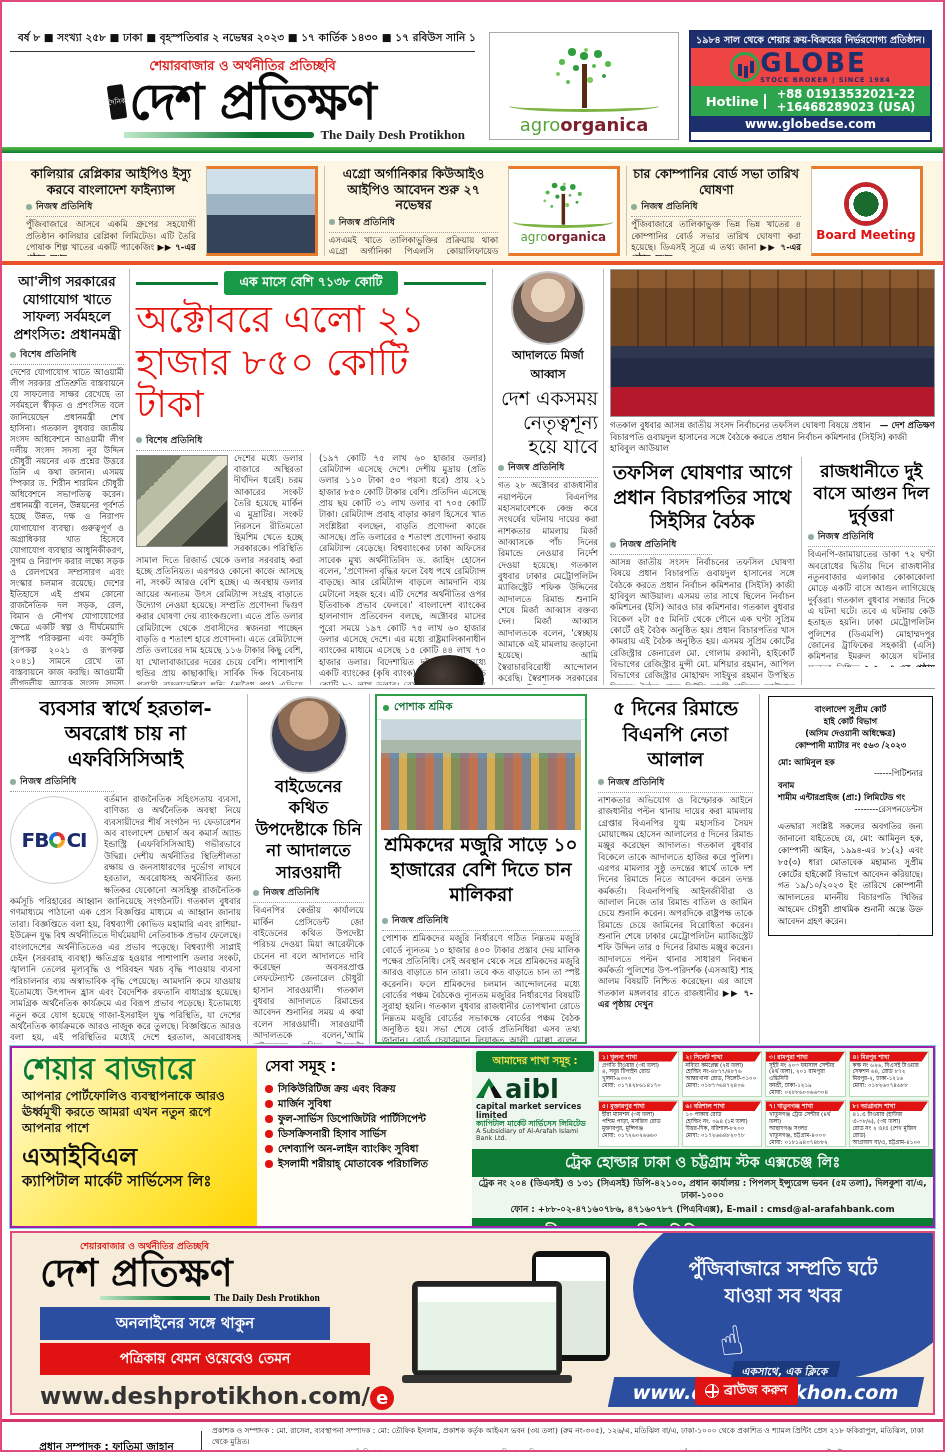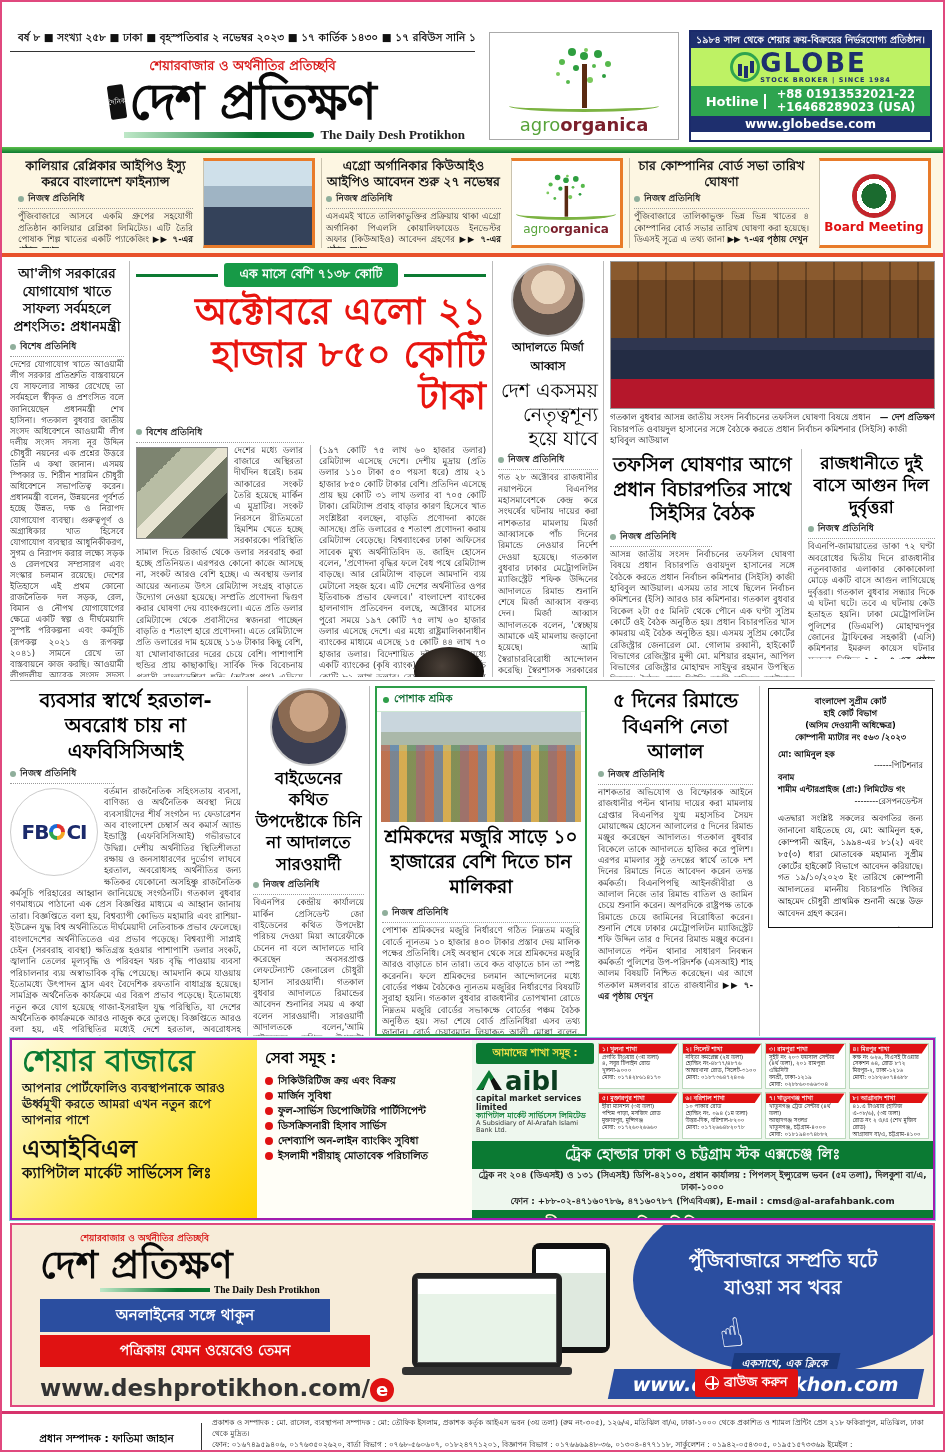--- a/index.html
+++ b/index.html
@@ -28,35 +28,35 @@
   .tree::before { content:""; position:absolute; left:38px; top:18px; width:5px; height:44px; background:#5a2a12; }
   .tree-dots { position:absolute; left:36px; top:6px; width:8px; height:8px; border-radius:50%; background:#2e9e3f;
      box-shadow:-22px 6px 0 -1px #57b94c,-12px -4px 0 0 #2e9e3f,2px -6px 0 -2px #7cc95d,14px -2px 0 0 #2e9e3f,
      24px 8px 0 -1px #57b94c,-26px 18px 0 -2px #7cc95d,-8px 12px 0 -1px #2e9e3f,10px 10px 0 -2px #57b94c,
      20px 20px 0 -2px #2e9e3f,-16px 26px 0 -2px #57b94c,6px 24px 0 -1px #7cc95d; }
   .tree-ground { width:150px; height:12px; border-bottom:3px solid #7cb342; border-radius:50%; margin-top:-8px;}
   .agro-text { font-size:18px; margin-top:2px; }
   .agro-text .g { color:#57a33a; } .agro-text .o { color:#7a1f2b; font-weight:bold; }
   .ad-globe { width:243px; height:112px; border:2px solid #1b2a6b; margin-top:24px; display:flex; flex-direction:column; overflow:hidden;}
   .globe-top { background:#1e2f6e; color:#fff; font-size:9.5px; font-weight:bold; text-align:center; padding:2px 3px; line-height:1.25;}
-  .globe-mid { background:#bef264; display:flex; align-items:center; justify-content:center; padding:2px 10px;}
+  .globe-mid { background:#ef4444; display:flex; align-items:center; justify-content:center; padding:2px 10px;}
   .globe-icon { width:30px; height:30px; border:3px solid #2ea44f; border-radius:50%; position:relative; overflow:hidden;}
   .globe-icon::before{content:""; position:absolute; left:5px; bottom:3px; width:4px; height:12px; background:#1e2f6e;
       box-shadow:6px 2px 0 0 #1e2f6e,12px -3px 0 0 #1e2f6e;}
   .globe-name { color:#1e2f6e; font-size:26px; font-weight:bold; letter-spacing:2px; line-height:1;}
   .globe-sub { color:#1e2f6e; font-size:6.5px; font-weight:bold; letter-spacing:1px;}
   .globe-hotline { background:#2ea44f; color:#fff; display:flex; align-items:center; justify-content:center; gap:11px; padding:2px 2px;}
   .hl-label { font-size:13px; font-weight:bold; border-right:2px solid #fff; padding-right:5px;}
   .hl-nums { font-size:11.5px; font-weight:bold; line-height:1.15; }
   .globe-web { background:#1e2f6e; color:#fff; text-align:center; font-size:12px; font-weight:bold; padding:1px 0;}
 
   .green-rule { height:6px; background:linear-gradient(to bottom,#5cbf4a,#0c7a32); margin:0 0; }
 
   
-  .teasers { height:100px; background:#fdf6e2; display:flex; padding:5px 12px; gap:6px; }
+  .teasers { height:100px; background:#fdf6e2; display:flex; padding:5px 20px; gap:6px;margin-top:8px; }
   .teaser { flex:1; padding:0 4px; overflow:hidden; }
   .teaser + .t-img, .t-img + .teaser { border-left:1px solid #c9c2ae; }
   .t-head { font-size:12.5px; font-weight:bold; text-align:center; line-height:1.25; color:#111; }
   .byline { display:flex; align-items:center; gap:4px; font-size:9px; font-weight:bold; color:#222; margin:2px 0;
             border-bottom:1px dotted #999; padding-bottom:2px;}
   .dot { width:6px; height:6px; border-radius:50%; background:#8fae9b; flex:0 0 auto;}
   .t-body, .a-body { font-size:8.6px; color:#222; text-align:justify; line-height:1.32; }
   .more { font-size:8.6px; font-weight:bold; color:#111; text-align:right; }
   .t-img { width:112px; flex:0 0 auto; border:3px solid #e87b2a; background:#fff; overflow:hidden;
            display:flex; align-items:center; justify-content:center; flex-direction:column;}
@@ -69,21 +69,21 @@
 
   
   .main { display:flex; height:420px; padding:4px 8px 0 8px; gap:0; }
   .colA { width:120px; border-right:1px solid #bbb; padding-right:5px; overflow:hidden;}
   .a-head-s { font-size:13.5px; font-weight:bold; text-align:center; line-height:1.3; margin:4px 0; color:#111;}
   .colA .a-body { font-size:8.4px; }
   .colB { width:362px; padding:0 6px; overflow:hidden; position:relative;}
   .kicker-row { display:flex; align-items:center; gap:6px; margin:2px 0 4px 0;}
   .kicker-row .line { flex:1; height:3px; background:#0c7a32; }
   .kicker-pill { background:#179a47; color:#fff; font-size:12.5px; font-weight:bold; padding:2px 16px; border-radius:3px; white-space:nowrap;}
-  .lead-head { color:#e8150f; font-size:37px; font-weight:bold; text-align:right; line-height:1.15; margin:2px 0 6px 0;}
+  .lead-head { color:#e8150f; font-size:37px; font-weight:normal; text-align:left; line-height:1.15; margin:2px 0 6px 0;}
   .lead-cols { display:flex; gap:8px; }
   .lead-col { flex:1; overflow:hidden; height:252px;}
   .lead-col1 { border-right:1px solid #bbb; padding-right:7px;}
   .photo-dollar { float:left; width:92px; height:92px; margin:2px 6px 2px 0;
         background:linear-gradient(135deg,#7d8470 0 25%,#b8bda4 25% 45%,#e8e4d2 45% 55%,#6f7562 55% 75%,#3c3f35 75% 100%); border:1px solid #888;}
   .coin { position:absolute; right:8px; bottom:-18px; width:70px; height:48px; border-radius:50%;
           background:radial-gradient(circle at 40% 40%,#4a4038,#15110e 70%); }
   .colC { width:112px; border-left:1px solid #bbb; border-right:1px solid #bbb; padding:0 5px; overflow:hidden;}
   .portrait { width:74px; height:74px; border-radius:50%; margin:2px auto; border:2px solid #c8c8c8;
               background:radial-gradient(circle at 50% 32%,#e9d5bd 0 28%,#b99b85 29% 45%,#5d5048 46% 100%); }

